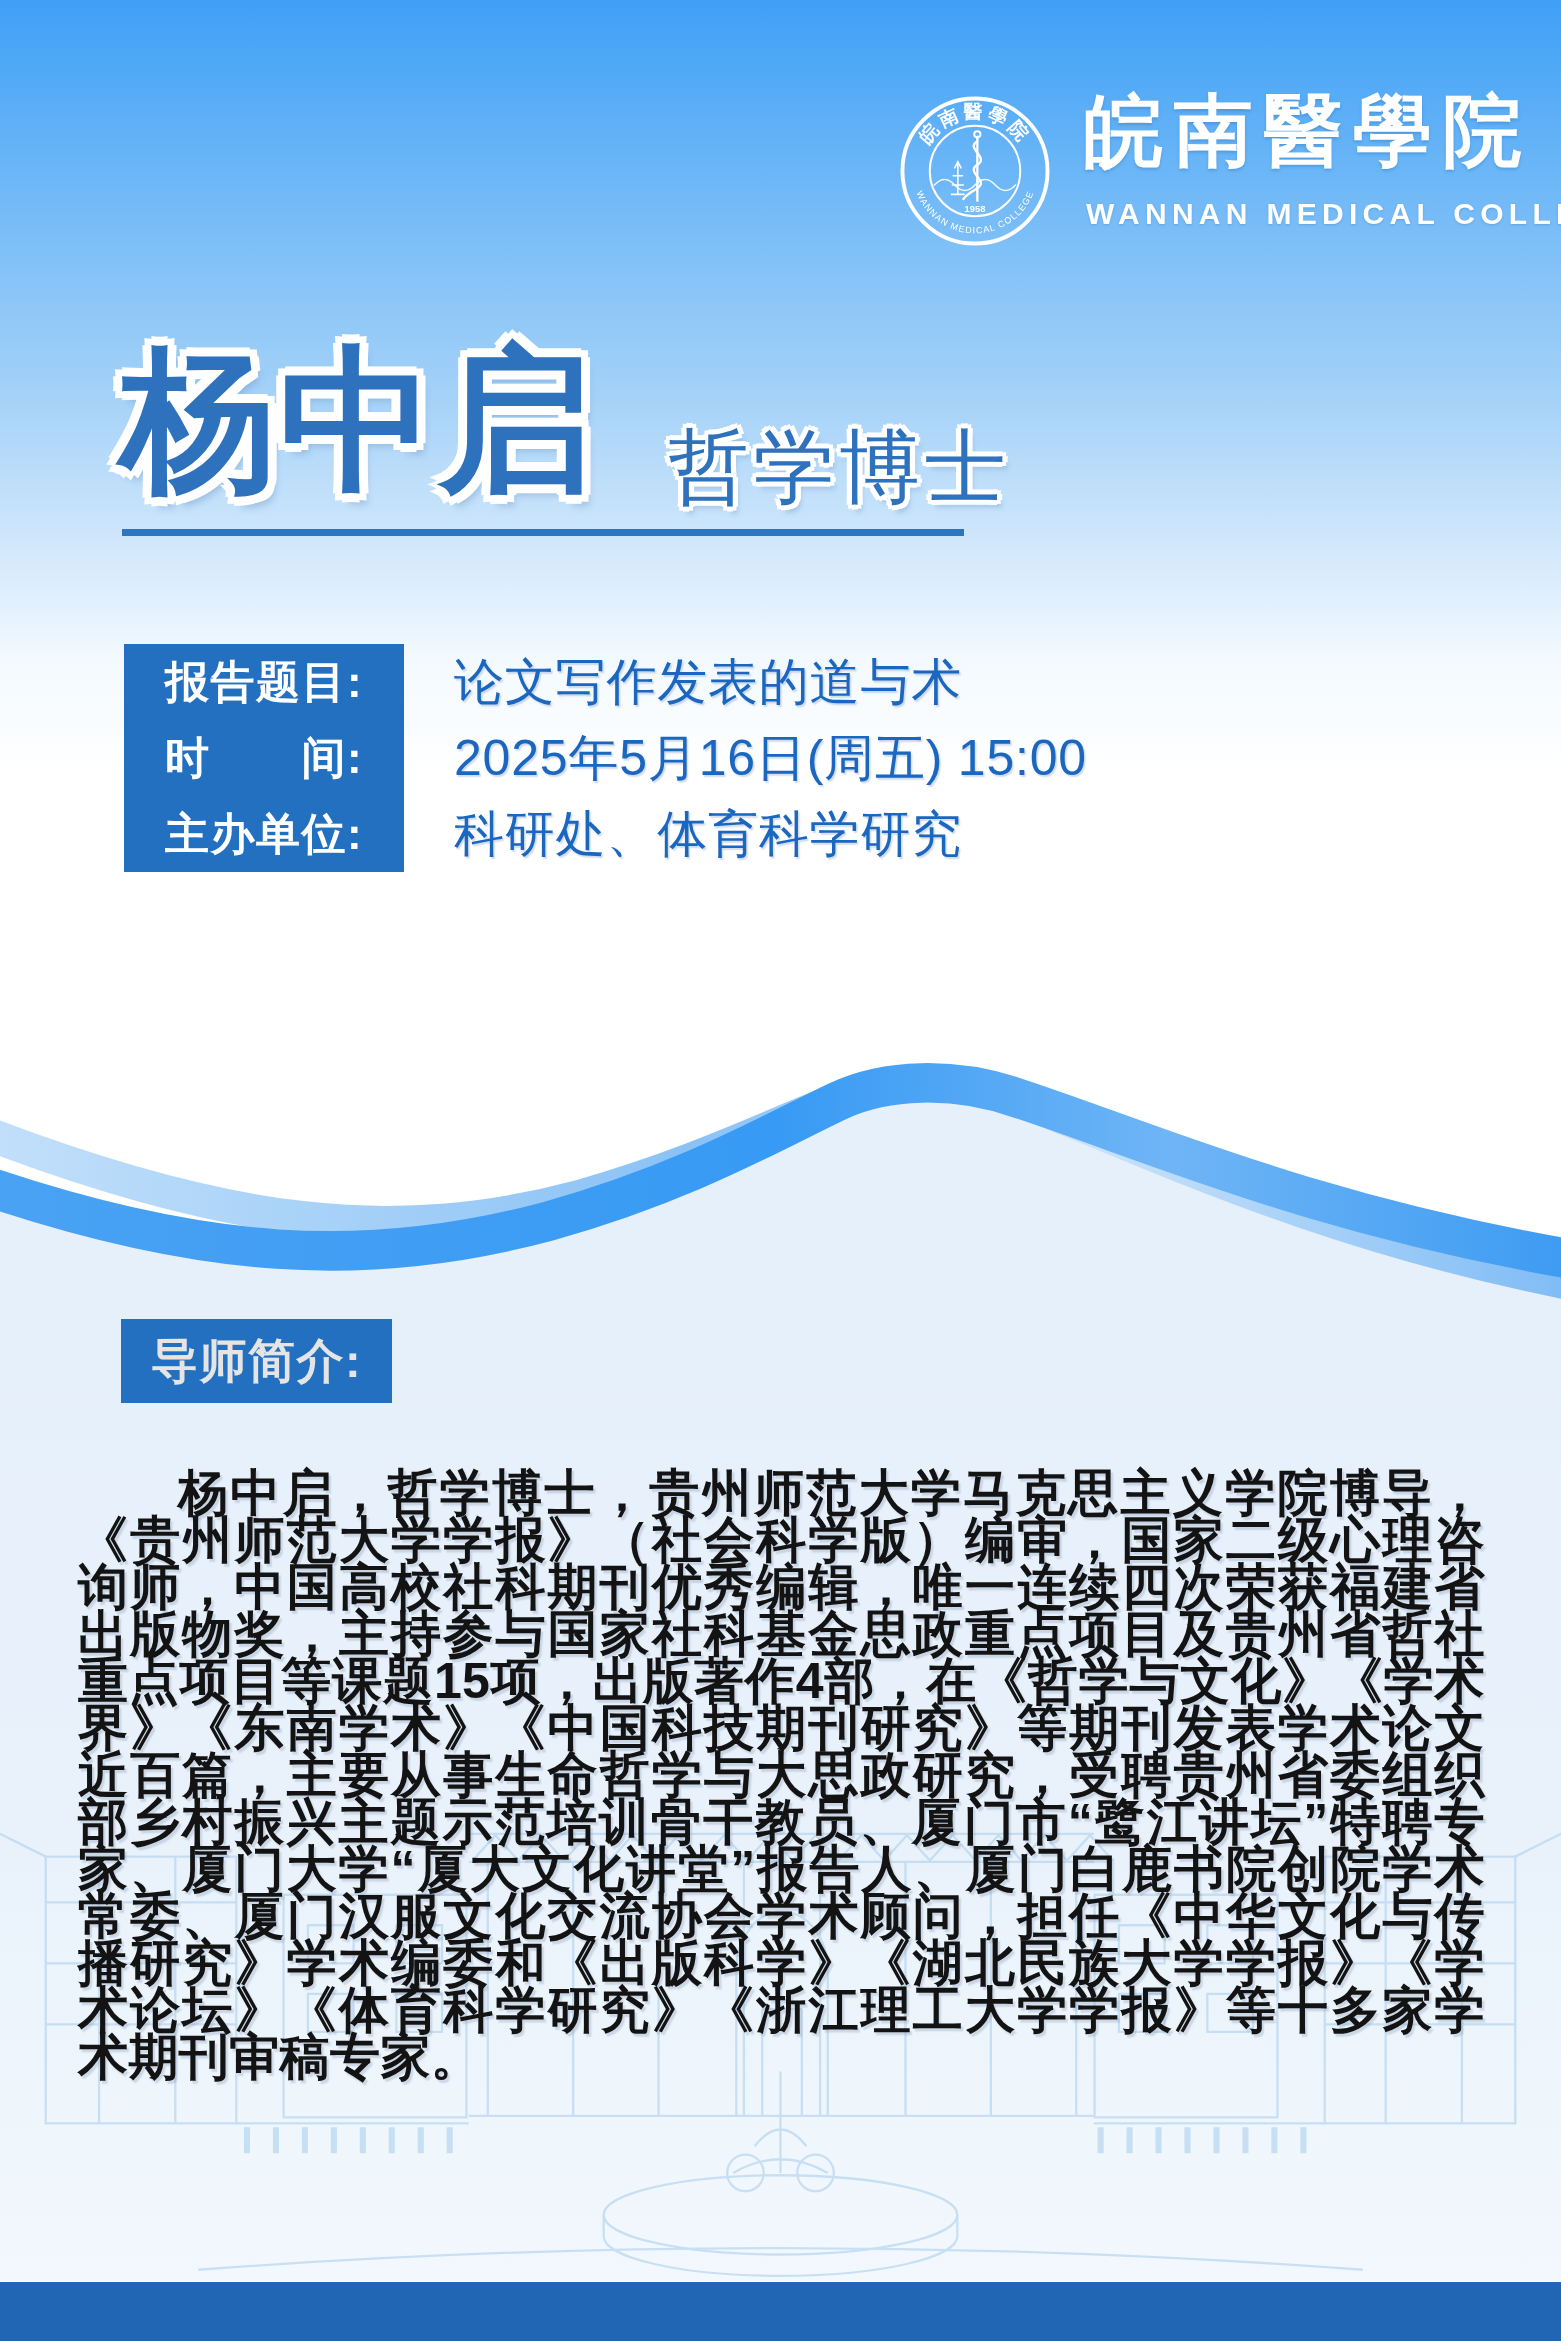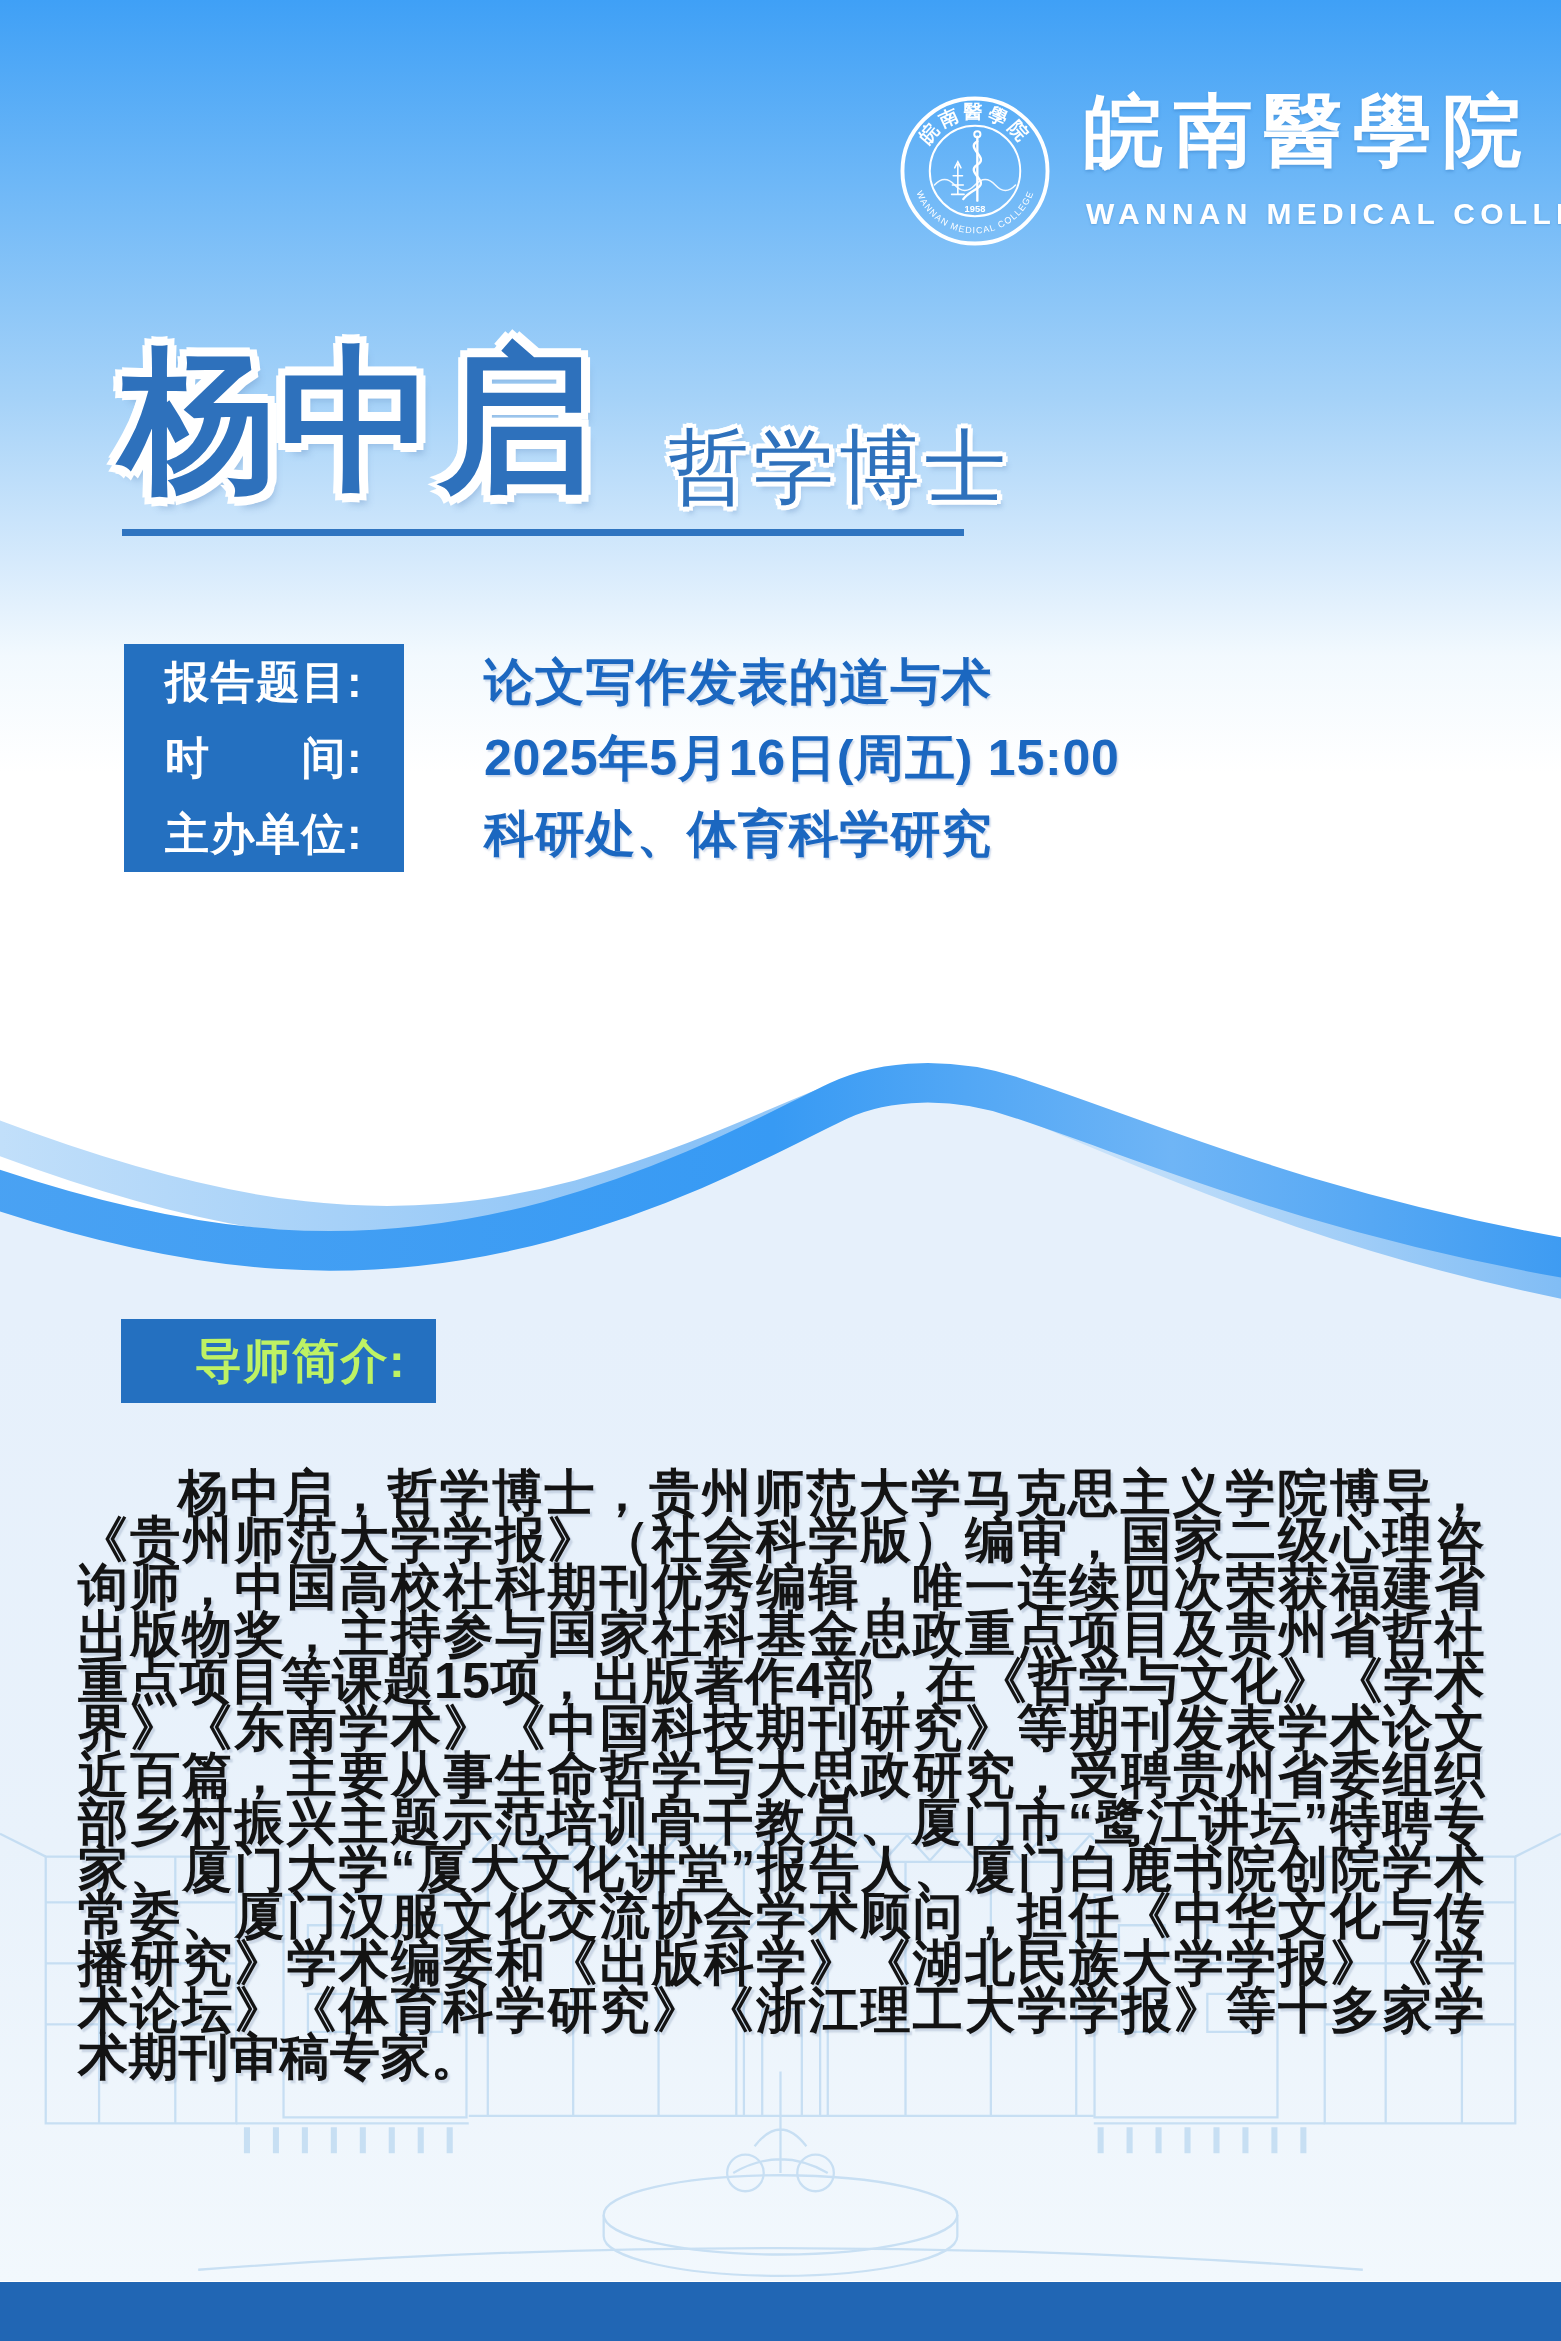--- a/index.html
+++ b/index.html
@@ -25,31 +25,31 @@
     letter-spacing:4.6px;color:#2e71bc;line-height:1;white-space:nowrap;
     text-shadow:-3.8px -3.8px 0 #fff,3.8px -3.8px 0 #fff,-3.8px 3.8px 0 #fff,3.8px 3.8px 0 #fff,
       -5.3px 0 0 #fff,5.3px 0 0 #fff,0 -5.3px 0 #fff,0 5.3px 0 #fff,4.6px 6.9px 5.3px rgba(110,150,200,.45);}
   .name-underline{position:absolute;left:122px;top:529px;width:842px;height:6.9px;background:#2f74c0;}
   
   .info-rows{position:absolute;left:124px;top:644px;display:flex;flex-direction:column;}
   .info-row{display:flex;align-items:center;height:76px;}
   .info-label{width:280px;height:76px;background:#2470c0;color:#ffffff;
     display:flex;align-items:center;justify-content:center;
     font-size:44px;font-weight:900;letter-spacing:1.5px;white-space:nowrap;}
-  .info-value{margin-left:80px;font-size:50px;font-weight:700;color:#1b67c0;
+  .info-value{margin-left:50px;font-size:50px;font-weight:400;color:#1b67c0;
     letter-spacing:0.8px;white-space:nowrap;text-shadow:1.5px 2.3px 1.5px rgba(120,150,195,.35);}
   
   .wave{position:absolute;left:0;top:1046px;width:1561px;height:274px;}
   
   .bio-section{position:absolute;left:0;top:1317px;width:1561px;height:964px;
     background:linear-gradient(180deg,#e6f0fb 0%,#e9f2fb 55%,#f2f8fd 100%);}
   .campus-sketch{position:absolute;left:0;top:1788px;width:1561px;height:494px;}
   .bio-heading{position:absolute;left:121px;top:1319px;width:271px;height:84px;background:#2470c0;
-    color:#bef264;display:flex;align-items:center;justify-content:center;
-    font-size:47px;font-weight:900;letter-spacing:1.5px;padding-left:44px;}
+    color:#e5e5e5;display:flex;align-items:center;justify-content:center;
+    font-size:47px;font-weight:900;letter-spacing:1.5px;}
   .bio-text{position:absolute;left:78px;top:1470px;width:1407px;
     font-size:50px;font-weight:700;color:#131313;line-height:47px;
     text-align:justify;text-indent:2em;letter-spacing:0.4px;
     text-shadow:2.3px 3px 1.5px rgba(125,145,175,.3);}
   
   .footer-bar{position:absolute;left:0;top:2282px;width:1561px;height:60px;background:#2166b4;}
 </style>
 </head>
 <body>
 

